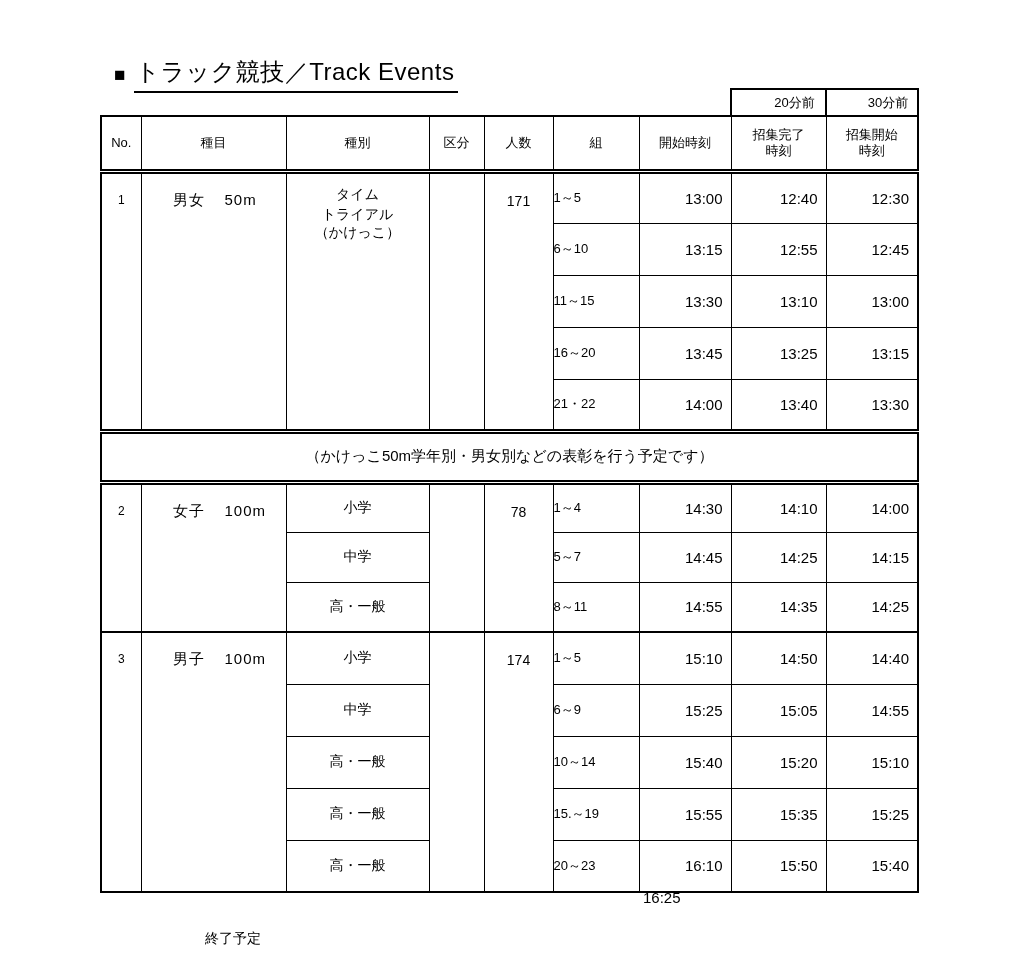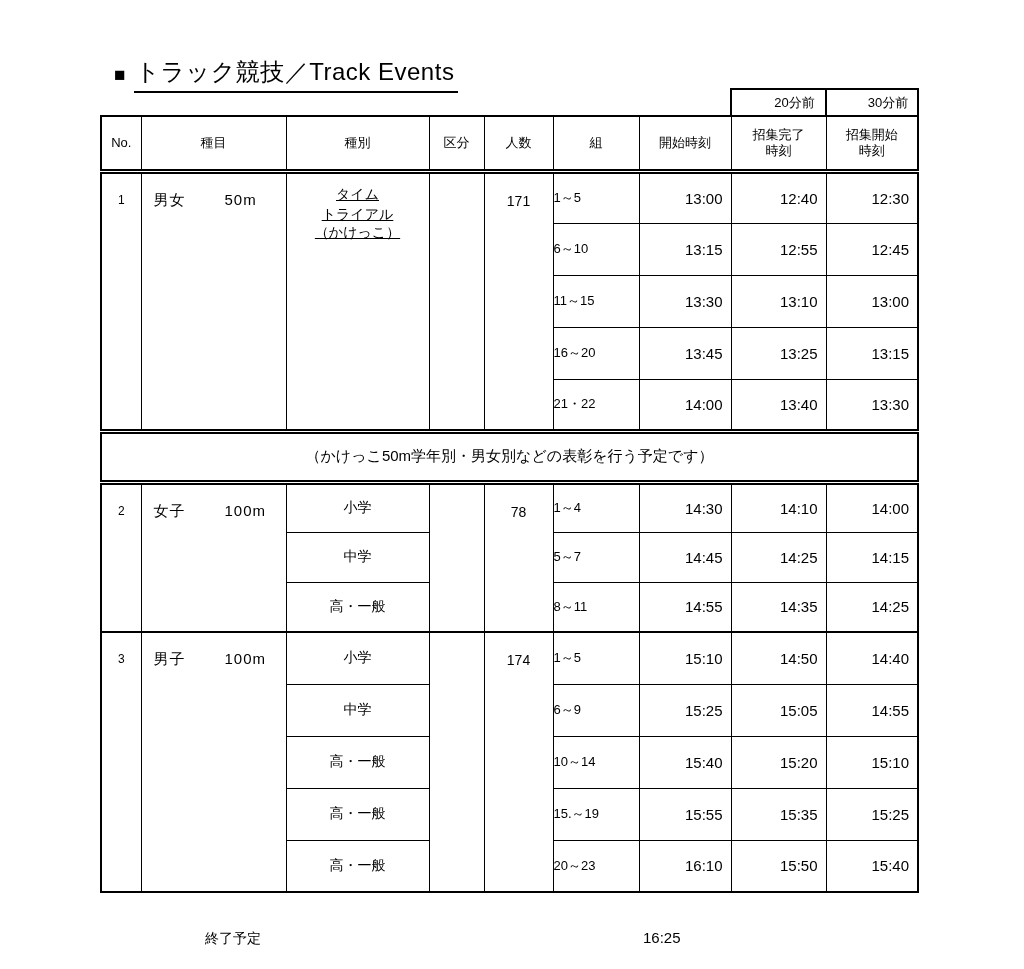--- a/index.html
+++ b/index.html
@@ -65,39 +65,39 @@
   .br { border-right-width: 2px !important; }
 
   td.no-cell {
     text-align: center; font-size: 12px;
     vertical-align: top; padding-top: 19px;
   }
   td.event-cell {
     font-size: 15px; vertical-align: top;
     padding: 17px 0 0 12px; letter-spacing: 1px; white-space: nowrap;
   }
-  .gender { display: inline-block; width: 71px; }
+  .gender { display: inline-block; width: 71px; text-align: center; }
   td.category-cell { text-align: center; font-size: 14px; vertical-align: middle; }
-  td.cat-merged { vertical-align: top; padding-top: 10px; text-decoration: underline; }
+  td.cat-merged { vertical-align: top; padding-top: 10px; }
   .type-main { white-space: pre-line; line-height: 1.45; font-size: 14px; }
   .type-sub { font-size: 14px; }
   td.division-cell { vertical-align: top; }
   td.count-cell {
     text-align: center; font-size: 14px;
     vertical-align: top; padding-top: 19px; margin-left: 37px;
   }
   td.heat-cell { text-align: left; padding-right: 5px; font-size: 13px; }
   td.time-cell { text-align: right; padding-right: 8px; font-size: 15px; }
   td.note-cell {
     border-top: 5px double #000; border-bottom: 5px double #000;
     text-align: center; font-size: 15px;
   }
 
   .footer-label { position: absolute; left: 205px; top: 930px; font-size: 14px; }
-  .footer-time  { position: absolute; left: 643px; top: 929px; font-size: 15px; }
+  .footer-time  { position: absolute; left: 643px; top: 889px; font-size: 15px; }
 </style>
 </head>
 <body>
 
 <div class="page">
 
 
   <div class="section-heading">
     <span class="section-marker">■</span>
     <span class="section-title">トラック競技／Track Events</span>

